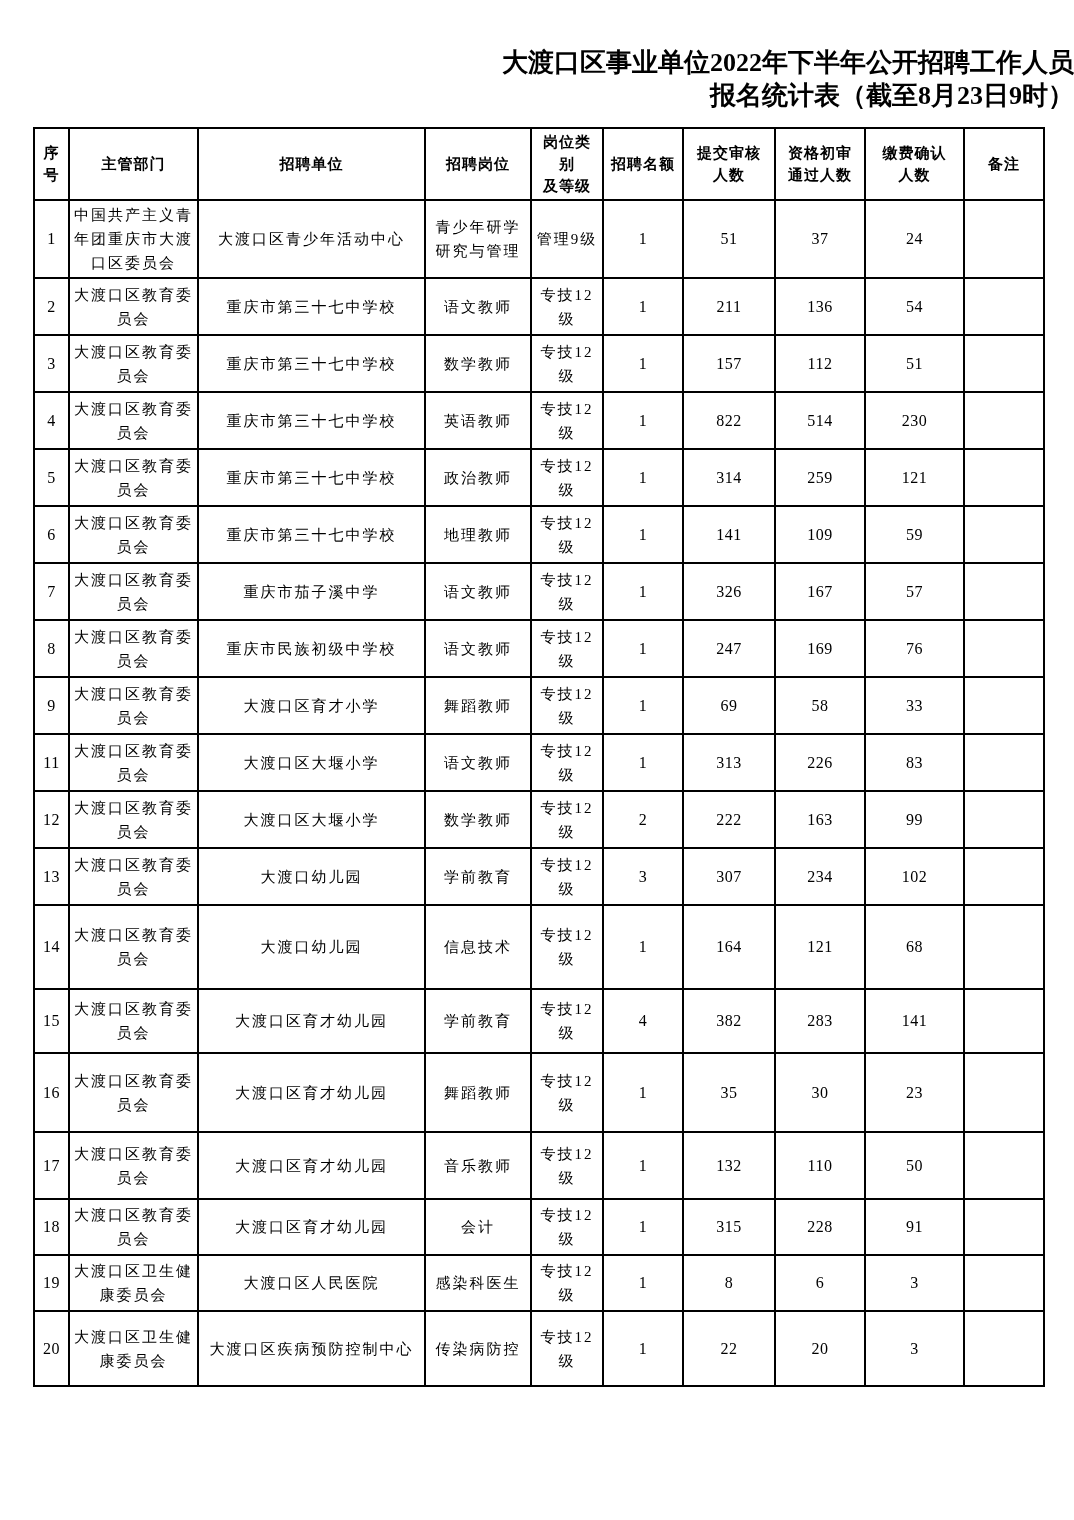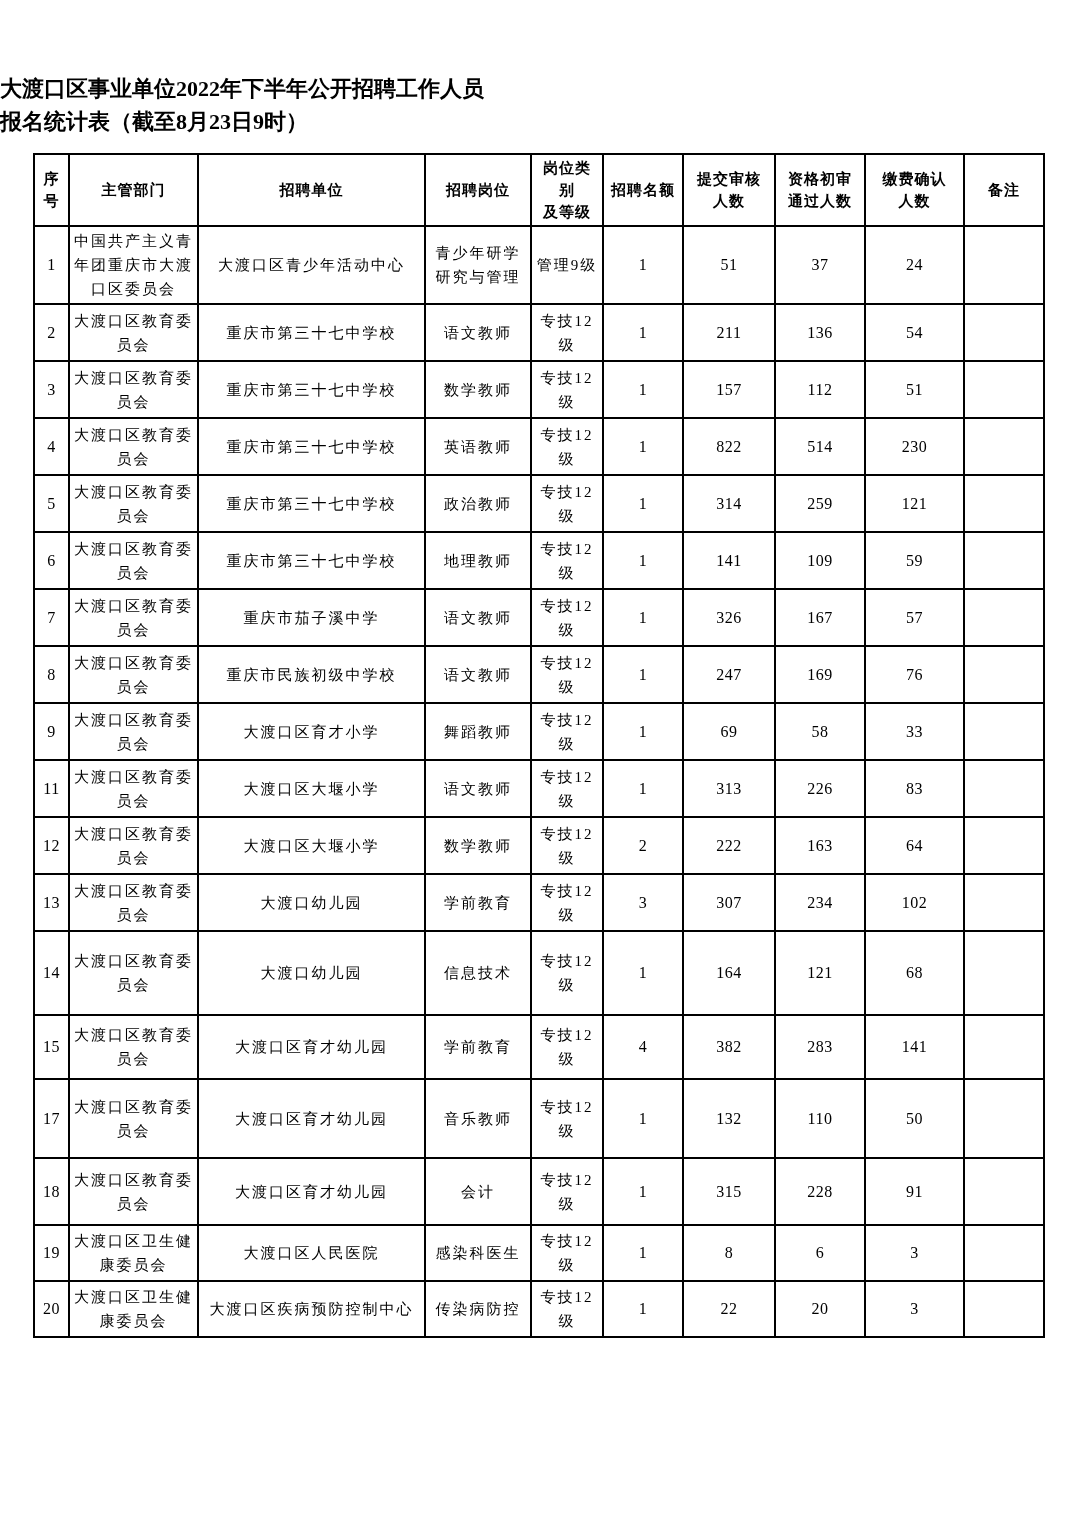--- a/index.html
+++ b/index.html
@@ -10,24 +10,24 @@
     font-family: "Liberation Serif", "DejaVu Serif", serif;
   }
   .page {
     position: relative;
     width: 1074px;
     height: 1520px;
     background: #ffffff;
     overflow: hidden;
   }
   .doc-title {
-    padding-top: 72px;
-    text-align: left;
+    padding-top: 46px;
+    text-align: right;
     font-weight: bold;
-    font-size: 22px;
+    font-size: 26px;
     line-height: 33px;
     font-family: "Liberation Serif", "DejaVu Serif", serif;
   }
   table.stats {
     border-collapse: collapse;
     table-layout: fixed;
     width: 1010px;
     margin: 15px 0 0 33px;
   }
   th, td {
@@ -243,21 +243,21 @@
         </tr>
         <tr>
           <td class="num">12</td>
           <td>大渡口区教育委员会</td>
           <td>大渡口区大堰小学</td>
           <td>数学教师</td>
           <td>专技12级</td>
           <td class="num">2</td>
           <td class="num">222</td>
           <td class="num">163</td>
-          <td class="num">64</td>
+          <td class="num">99</td>
           <td></td>
         </tr>
         <tr>
           <td class="num">13</td>
           <td>大渡口区教育委员会</td>
           <td>大渡口幼儿园</td>
           <td>学前教育</td>
           <td>专技12级</td>
           <td class="num">3</td>
           <td class="num">307</td>
@@ -283,20 +283,32 @@
           <td>大渡口区育才幼儿园</td>
           <td>学前教育</td>
           <td>专技12级</td>
           <td class="num">4</td>
           <td class="num">382</td>
           <td class="num">283</td>
           <td class="num">141</td>
           <td></td>
         </tr>
         <tr>
+          <td class="num">16</td>
+          <td>大渡口区教育委员会</td>
+          <td>大渡口区育才幼儿园</td>
+          <td>舞蹈教师</td>
+          <td>专技12级</td>
+          <td class="num">1</td>
+          <td class="num">35</td>
+          <td class="num">30</td>
+          <td class="num">23</td>
+          <td></td>
+        </tr>
+        <tr>
           <td class="num">17</td>
           <td>大渡口区教育委员会</td>
           <td>大渡口区育才幼儿园</td>
           <td>音乐教师</td>
           <td>专技12级</td>
           <td class="num">1</td>
           <td class="num">132</td>
           <td class="num">110</td>
           <td class="num">50</td>
           <td></td>

